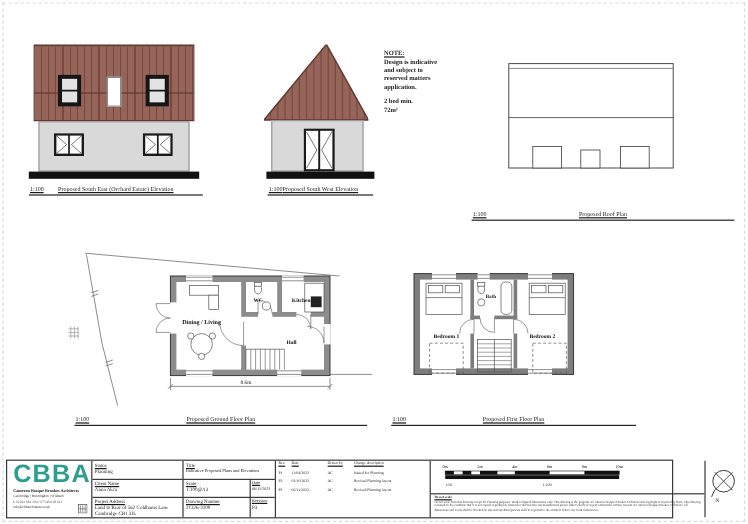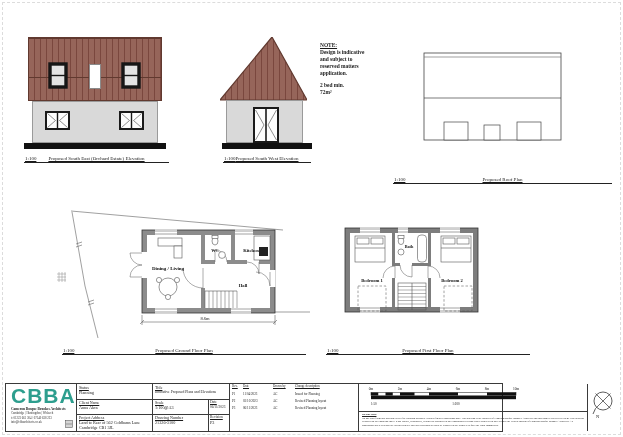--- a/index.html
+++ b/index.html
@@ -29,21 +29,21 @@
 
   
   svg { display:block; }
   svg text { font-family:"Liberation Serif", serif; fill:#111; }
   .thin  { stroke:#777; stroke-width:0.7; fill:none; }
   .furn  { stroke:#555; stroke-width:0.6; fill:#fff; }
   .door  { stroke:#666; stroke-width:0.55; fill:none; }
   .dim   { stroke:#555; stroke-width:0.55; fill:none; }
 
   
-  .tb { position:absolute; left:5px; top:383px; width:498px; height:49px; border:1px solid #3a3a3a; background:#fff; }
+  .tb { position:absolute; left:5px; top:383px; width:556px; height:49px; border:1px solid #3a3a3a; background:#fff; }
   .tb-cell { position:absolute; top:0; bottom:0; border-left:1px solid #3a3a3a; }
   .tb-cell.first { border-left:none; }
   .lbl { display:block; font-size:4px; text-decoration:underline; line-height:1.3; white-space:nowrap; }
   .val { display:block; font-size:4.2px; line-height:1.25; white-space:nowrap; }
   .hline { position:absolute; left:0; right:0; height:0; border-top:1px solid #3a3a3a; }
   .vline { position:absolute; top:0; bottom:0; width:0; border-left:1px solid #3a3a3a; }
   .cellbox { position:absolute; }
 
   .cbba-word { font-family:"Liberation Sans", sans-serif; font-weight:bold; font-size:21px;
                letter-spacing:1px; color:#2d9e8e; line-height:0.95; margin:2px 0 1px 5px; }

